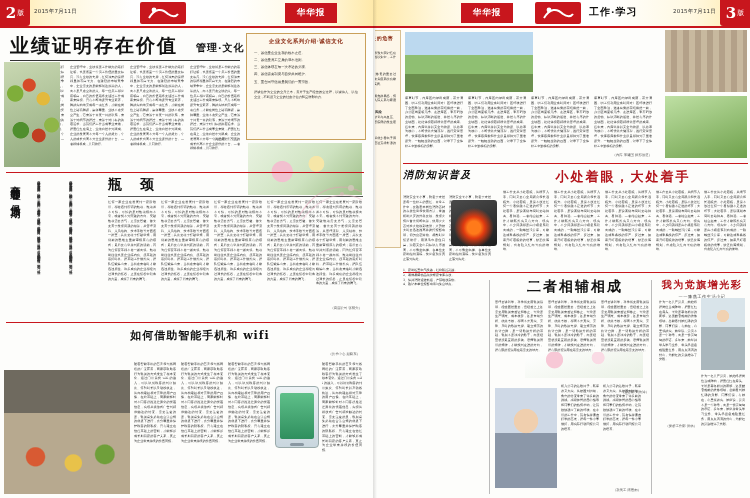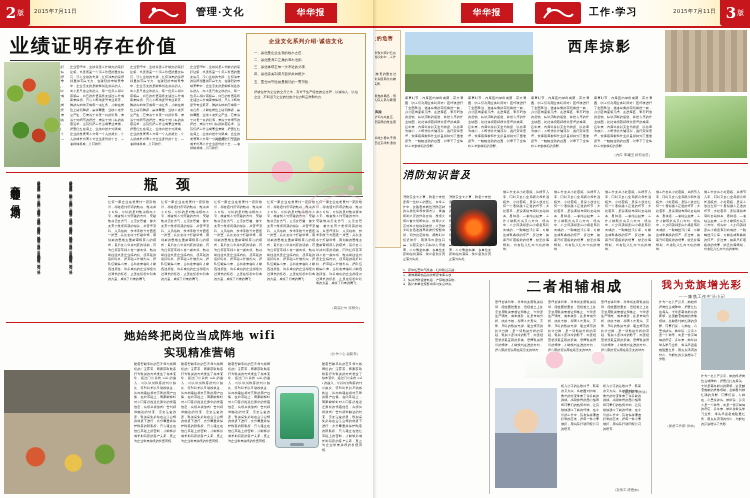--- a/index.html
+++ b/index.html
@@ -29,21 +29,21 @@
   .mh-date{position:absolute;top:8px;font-size:5.5px;color:#333;letter-spacing:.2px;}
   .mh-date.l{left:34px;}
   .mh-date.r{right:34px;}
   .mh-logo{position:absolute;top:2px;width:46px;height:22px;background:#c8161d;border-radius:2px;
     display:flex;align-items:center;justify-content:center;}
   .mh-logo svg{width:34px;height:16px;}
   .mh-logo.l{left:140px;}
   .mh-logo.r{left:160px;}
   .mh-section{position:absolute;top:5px;font-size:10px;font-weight:bold;color:#222;
     font-family:"DejaVu Serif","Liberation Serif",serif;letter-spacing:1px;}
-  .mh-section.l{left:196px;}
+  .mh-section.l{left:196px;margin-top:36px;}
   .mh-section.r{left:214px;}
   .mh-paper{position:absolute;top:3px;width:52px;height:20px;background:#c8161d;color:#fff;
     font-size:8.5px;font-weight:bold;display:flex;align-items:center;justify-content:center;
     letter-spacing:1px;font-family:"DejaVu Serif","Liberation Serif",serif;}
   .mh-paper.l{right:38px;}
   .mh-paper.r{left:86px;}
 
   
   .colbox{position:absolute;}
   .ctext{
@@ -180,21 +180,21 @@
       <div class="headline hl-sm vhead" style="height:138px;">商品管理—保质期</div>
     </div>
     <div class="colbox" style="left:36px;top:178px;width:30px;height:140px;">
         <div class="ctext v" style="height:138px;">商品保质期管理是零售与仓储环节中最为关键的一环。保质期的准确登记、定期盘点和先进先出的执行，直接关系到商品质量与顾客安全。各门店应建立完善的台账制度，对临近保质期的商品及时下架处理，杜绝过期商品流入销售渠道。同时要加强员工培训，使每一名一线人员都熟悉保质期的判定标准和处理流程，做到责任到人、环环相扣。</div>
       </div>
     <div class="colbox" style="left:68px;top:178px;width:30px;height:140px;">
         <div class="ctext v" style="height:138px;">商品保质期管理是零售与仓储环节中最为关键的一环。保质期的准确登记、定期盘点和先进先出的执行，直接关系到商品质量与顾客安全。各门店应建立完善的台账制度，对临近保质期的商品及时下架处理，杜绝过期商品流入销售渠道。同时要加强员工培训，使每一名一线人员都熟悉保质期的判定标准和处理流程，做到责任到人、环环相扣。</div>
       </div>
 
     <div class="colbox" style="left:108px;top:176px;width:120px;">
-      <div class="headline hl-mid" style="text-align:center;">瓶　颈</div>
+      <div class="headline hl-mid" style="">瓶　颈</div>
     </div>
     <div class="rule h" style="left:108px;top:196px;width:255px;background:#555;"></div>
     <div class="colbox" style="left:108px;top:200px;width:48px;height:105px;">
         <div class="ctext">任何一家企业在发展到一定阶段后，都会遇到所谓的瓶颈。瓶颈并不可怕，可怕的是对瓶颈视而不见，或者找不到突破的方向。突破瓶颈需要勇气，更需要智慧。首先要善于发现问题的根源，从管理流程、人员结构、技术手段等方面逐一排查；其次要敢于打破常规，用创新的思维去重新审视原有的模式；最后要有坚持到底的韧劲，因为任何变革都不会一蹴而就。瓶颈期往往也是企业练内功、强基础的最好时机。把基础工作做扎实，把队伍锻炼出来，当机会来临时才能迅速抓住。许多成功的企业都经历过漫长的低谷，正是在低谷中积蓄的力量，成就了后来的腾飞。</div>
       </div>
     <div class="colbox" style="left:161px;top:200px;width:48px;height:105px;">
         <div class="ctext">任何一家企业在发展到一定阶段后，都会遇到所谓的瓶颈。瓶颈并不可怕，可怕的是对瓶颈视而不见，或者找不到突破的方向。突破瓶颈需要勇气，更需要智慧。首先要善于发现问题的根源，从管理流程、人员结构、技术手段等方面逐一排查；其次要敢于打破常规，用创新的思维去重新审视原有的模式；最后要有坚持到底的韧劲，因为任何变革都不会一蹴而就。瓶颈期往往也是企业练内功、强基础的最好时机。把基础工作做扎实，把队伍锻炼出来，当机会来临时才能迅速抓住。许多成功的企业都经历过漫长的低谷，正是在低谷中积蓄的力量，成就了后来的腾飞。</div>
       </div>
     <div class="colbox" style="left:214px;top:200px;width:48px;height:105px;">
         <div class="ctext">任何一家企业在发展到一定阶段后，都会遇到所谓的瓶颈。瓶颈并不可怕，可怕的是对瓶颈视而不见，或者找不到突破的方向。突破瓶颈需要勇气，更需要智慧。首先要善于发现问题的根源，从管理流程、人员结构、技术手段等方面逐一排查；其次要敢于打破常规，用创新的思维去重新审视原有的模式；最后要有坚持到底的韧劲，因为任何变革都不会一蹴而就。瓶颈期往往也是企业练内功、强基础的最好时机。把基础工作做扎实，把队伍锻炼出来，当机会来临时才能迅速抓住。许多成功的企业都经历过漫长的低谷，正是在低谷中积蓄的力量，成就了后来的腾飞。</div>
@@ -214,22 +214,21 @@
         <path d="M2 42 C20 10,44 6,66 16" stroke="#e6a0b8" stroke-width="1.2" fill="none"></path>
         <path d="M6 44 C26 18,48 14,66 24" stroke="#f0bed0" stroke-width="1.2" fill="none"></path>
         <circle cx="55" cy="12" r="3" fill="#f3c8d8"></circle>
         <circle cx="46" cy="18" r="2" fill="#e9aec4"></circle>
       </svg>
     </div>
 
     <div class="rule h" style="left:6px;top:322px;width:358px;background:#c8161d;height:1px;"></div>
 
     <div class="colbox" style="left:100px;top:328px;width:200px;text-align:center;">
-      <div class="headline" style="font-size:11px;letter-spacing:1px;">她始终把岗位当成阵地 wifi</div>
-      <div class="headline" style="font-size:11px;letter-spacing:1px;margin-top:2px;">实现精准营销</div>
+      <div class="headline" style="font-size:11px;letter-spacing:1px;">如何借助智能手机和 wifi</div>
     </div>
     <div class="colbox" style="left:300px;top:352px;width:60px;">
         <div class="byline">（技术中心 赵晓东）</div>
       </div>
 
     <div class="photo ph-market" style="left:4px;top:370px;width:126px;height:124px;"></div>
 
     <div class="colbox" style="left:134px;top:362px;width:42px;height:130px;">
         <div class="ctext">随着智能手机的普及和无线网络的广泛覆盖，商家获取顾客行为数据的方式发生了根本变化。通过门店免费 wifi 的接入，可以识别顾客的到店频次、停留时长以及动线轨迹，从而构建起相对完整的用户画像。在此基础上，商家能够针对不同客群推送差异化的优惠信息，实现从粗放式广告到精准触达的转变。需要注意的是，数据采集必须在合法合规的前提下进行，充分尊重并保护顾客的隐私权。只有建立在信任基础上的营销，才能够形成长期稳定的客户关系，真正为企业带来持续的价值回报。</div>
       </div>
@@ -278,23 +277,20 @@
         <div class="ctext" style="font-weight:bold;font-size:3.3px;margin-top:2px;">三、情绪波动</div>
         <div class="ctext">睡眠不足的人容易焦躁易怒，情绪起伏大，影响人际关系与家庭和睦。</div>
         <div class="ctext" style="font-weight:bold;font-size:3.3px;margin-top:2px;">四、增加慢性病风险</div>
         <div class="ctext">研究表明，长期缺觉与高血压、糖尿病、心脑血管疾病的发生密切相关。</div>
         <div class="ctext" style="font-weight:bold;font-size:3.3px;margin-top:2px;">五、如何改善</div>
         <div class="ctext">保持规律作息，睡前少看电子屏幕，适量运动，营造安静舒适的睡眠环境。</div>
       </div>
     </div>
 
     <div class="photo ph-scenery" style="left:30px;top:32px;width:128px;height:60px;"></div>
-    <div class="colbox" style="left:165px;top:38px;width:120px;text-align:center;">
-      <div class="headline hl-mid">西库掠影</div>
-    </div>
     <div class="photo ph-warehouse" style="left:290px;top:30px;width:82px;height:62px;"></div>
     <div class="colbox" style="left:30px;top:96px;width:58px;height:62px;">
         <div class="ctext">盛夏时节，西库区内绿树成荫，花开满园。职工们利用业余时间对厂区环境进行了全面整治，道路两侧的花坛焕然一新，办公区域窗明几净。走进库区，整齐码放的货物、标识清晰的通道、井然有序的作业场面，处处体现着精细化管理的成果。近年来，西库坚持以安全为前提、以效率为核心，不断优化仓储流程，推行定置管理，使库容库貌和作业质量都得到了显著提升。一幅幅生动的画面，记录下了全体职工辛勤耕耘的身影。</div>
       </div>
     <div class="colbox" style="left:93px;top:96px;width:58px;height:62px;">
         <div class="ctext">盛夏时节，西库区内绿树成荫，花开满园。职工们利用业余时间对厂区环境进行了全面整治，道路两侧的花坛焕然一新，办公区域窗明几净。走进库区，整齐码放的货物、标识清晰的通道、井然有序的作业场面，处处体现着精细化管理的成果。近年来，西库坚持以安全为前提、以效率为核心，不断优化仓储流程，推行定置管理，使库容库貌和作业质量都得到了显著提升。一幅幅生动的画面，记录下了全体职工辛勤耕耘的身影。</div>
       </div>
     <div class="colbox" style="left:156px;top:96px;width:58px;height:62px;">
         <div class="ctext">盛夏时节，西库区内绿树成荫，花开满园。职工们利用业余时间对厂区环境进行了全面整治，道路两侧的花坛焕然一新，办公区域窗明几净。走进库区，整齐码放的货物、标识清晰的通道、井然有序的作业场面，处处体现着精细化管理的成果。近年来，西库坚持以安全为前提、以效率为核心，不断优化仓储流程，推行定置管理，使库容库貌和作业质量都得到了显著提升。一幅幅生动的画面，记录下了全体职工辛勤耕耘的身影。</div>
       </div>
@@ -318,20 +314,23 @@
         <div class="ctext">消防安全无小事，防患于未然是每一位职工的责任。日常工作中，要熟悉本岗位消防器材的存放位置和使用方法，掌握初期火灾的扑救要领。发现火情应首先切断电源，使用灭火器对准火焰根部喷射；火势较大时要迅速撤离并拨打报警电话，切勿贪恋财物。疏散时应低姿前行，用湿毛巾捂住口鼻，沿着安全出口标识有序撤离，不可乘坐电梯。各单位要定期组织演练，使应急预案真正落到实处。</div>
       </div>
     <div class="colbox" style="left:28px;top:268px;width:88px;">
       <div class="ctext">1、定期检查电气线路，杜绝私拉乱接。</div>
       <div class="ctext">2、易燃易爆物品须按规定专库存放。</div>
       <div class="ctext">3、保持消防通道畅通，严禁堆放杂物。</div>
       <div class="ctext">4、熟记本单位报警电话与集合地点。</div>
     </div>
     <div class="photo ph-fire" style="left:76px;top:200px;width:46px;height:46px;border-radius:3px;"></div>
 
+    <div class="colbox" style="left:128px;top:168px;width:240px;text-align:center;">
+      <div class="headline" style="font-size:13px;letter-spacing:2px;color:#b3141b;">小处着眼，大处着手</div>
+    </div>
     <div class="colbox" style="left:128px;top:190px;width:46px;height:75px;">
         <div class="ctext">做工作要从小处着眼，从细节入手，同时又要有全局观念和长远眼光。小处着眼，是说不放过任何一个看似微不足道的环节；大处着手，是说谋划布局时要站得高、看得远。二者结合起来，工作才能既扎实又有方向。现实中，不少问题都是由小疏忽累积而成的，一颗螺丝没拧紧，可能造成整条线的停产。反过来，如果只盯着眼前的琐事，缺乏统筹规划，也会陷入忙而无功的境地。</div>
       </div>
     <div class="colbox" style="left:179px;top:190px;width:46px;height:75px;">
         <div class="ctext">做工作要从小处着眼，从细节入手，同时又要有全局观念和长远眼光。小处着眼，是说不放过任何一个看似微不足道的环节；大处着手，是说谋划布局时要站得高、看得远。二者结合起来，工作才能既扎实又有方向。现实中，不少问题都是由小疏忽累积而成的，一颗螺丝没拧紧，可能造成整条线的停产。反过来，如果只盯着眼前的琐事，缺乏统筹规划，也会陷入忙而无功的境地。</div>
       </div>
     <div class="colbox" style="left:230px;top:190px;width:46px;height:75px;">
         <div class="ctext">做工作要从小处着眼，从细节入手，同时又要有全局观念和长远眼光。小处着眼，是说不放过任何一个看似微不足道的环节；大处着手，是说谋划布局时要站得高、看得远。二者结合起来，工作才能既扎实又有方向。现实中，不少问题都是由小疏忽累积而成的，一颗螺丝没拧紧，可能造成整条线的停产。反过来，如果只盯着眼前的琐事，缺乏统筹规划，也会陷入忙而无功的境地。</div>
       </div>
     <div class="colbox" style="left:281px;top:190px;width:44px;height:75px;">

